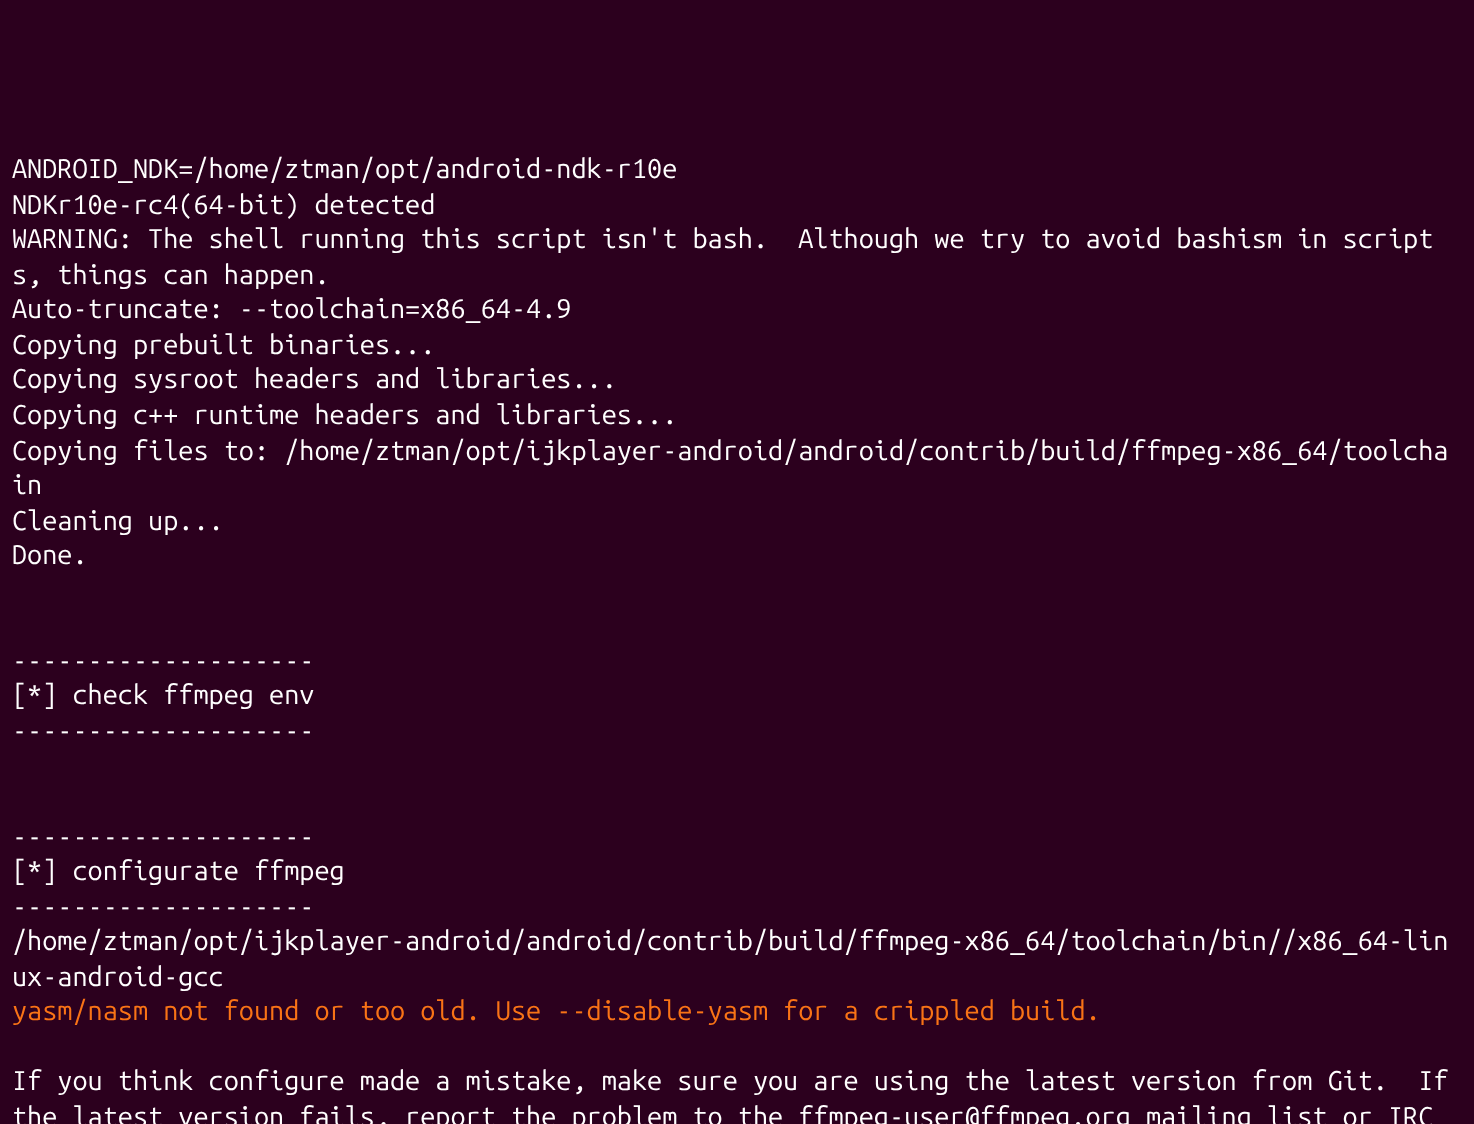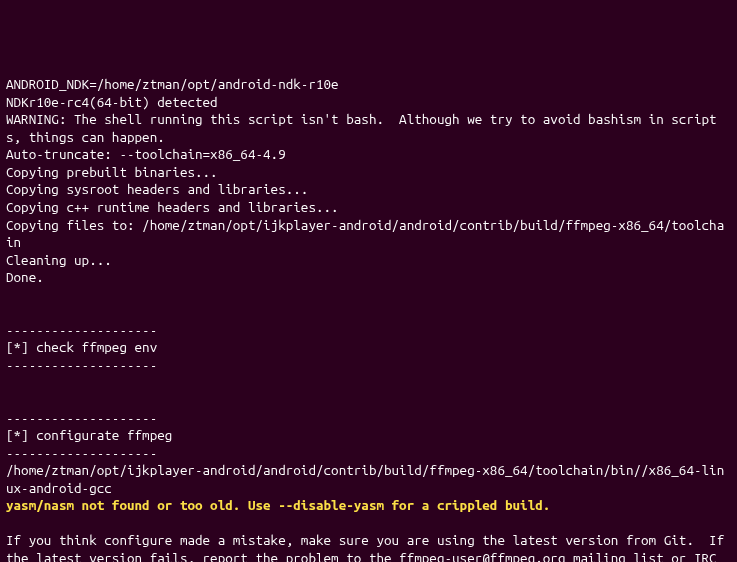--- a/index.html
+++ b/index.html
@@ -17,22 +17,22 @@
       width: 737px;
       height: 562px;
       overflow: hidden;
       white-space: pre-wrap;
       word-break: break-all;
     }
     .line {
       display: block;
     }
     .error {
-      color: #fde047;
-      font-weight: bold;
+      color: #f97316;
+      font-weight: normal;
     }
   </style>
 </head>
 <body>
 
 
 
 <div><span class="line">ANDROID_NDK=/home/ztman/opt/android-ndk-r10e</span><span class="line">NDKr10e-rc4(64-bit) detected</span><span class="line">WARNING: The shell running this script isn't bash.  Although we try to avoid bashism in scripts, things can happen.</span><span class="line">Auto-truncate: --toolchain=x86_64-4.9</span><span class="line">Copying prebuilt binaries...</span><span class="line">Copying sysroot headers and libraries...</span><span class="line">Copying c++ runtime headers and libraries...</span><span class="line">Copying files to: /home/ztman/opt/ijkplayer-android/android/contrib/build/ffmpeg-x86_64/toolchain</span><span class="line">Cleaning up...</span><span class="line">Done.</span><span class="line">&nbsp;</span><span class="line">&nbsp;</span><span class="line">--------------------</span><span class="line">[*] check ffmpeg env</span><span class="line">--------------------</span><span class="line">&nbsp;</span><span class="line">&nbsp;</span><span class="line">--------------------</span><span class="line">[*] configurate ffmpeg</span><span class="line">--------------------</span><span class="line">/home/ztman/opt/ijkplayer-android/android/contrib/build/ffmpeg-x86_64/toolchain/bin//x86_64-linux-android-gcc</span><span class="line error">yasm/nasm not found or too old. Use --disable-yasm for a crippled build.</span><span class="line">&nbsp;</span><span class="line">If you think configure made a mistake, make sure you are using the latest version from Git.  If the latest version fails, report the problem to the ffmpeg-user@ffmpeg.org mailing list or IRC #ffmpeg on irc.freenode.net.</span></div>
 
 

